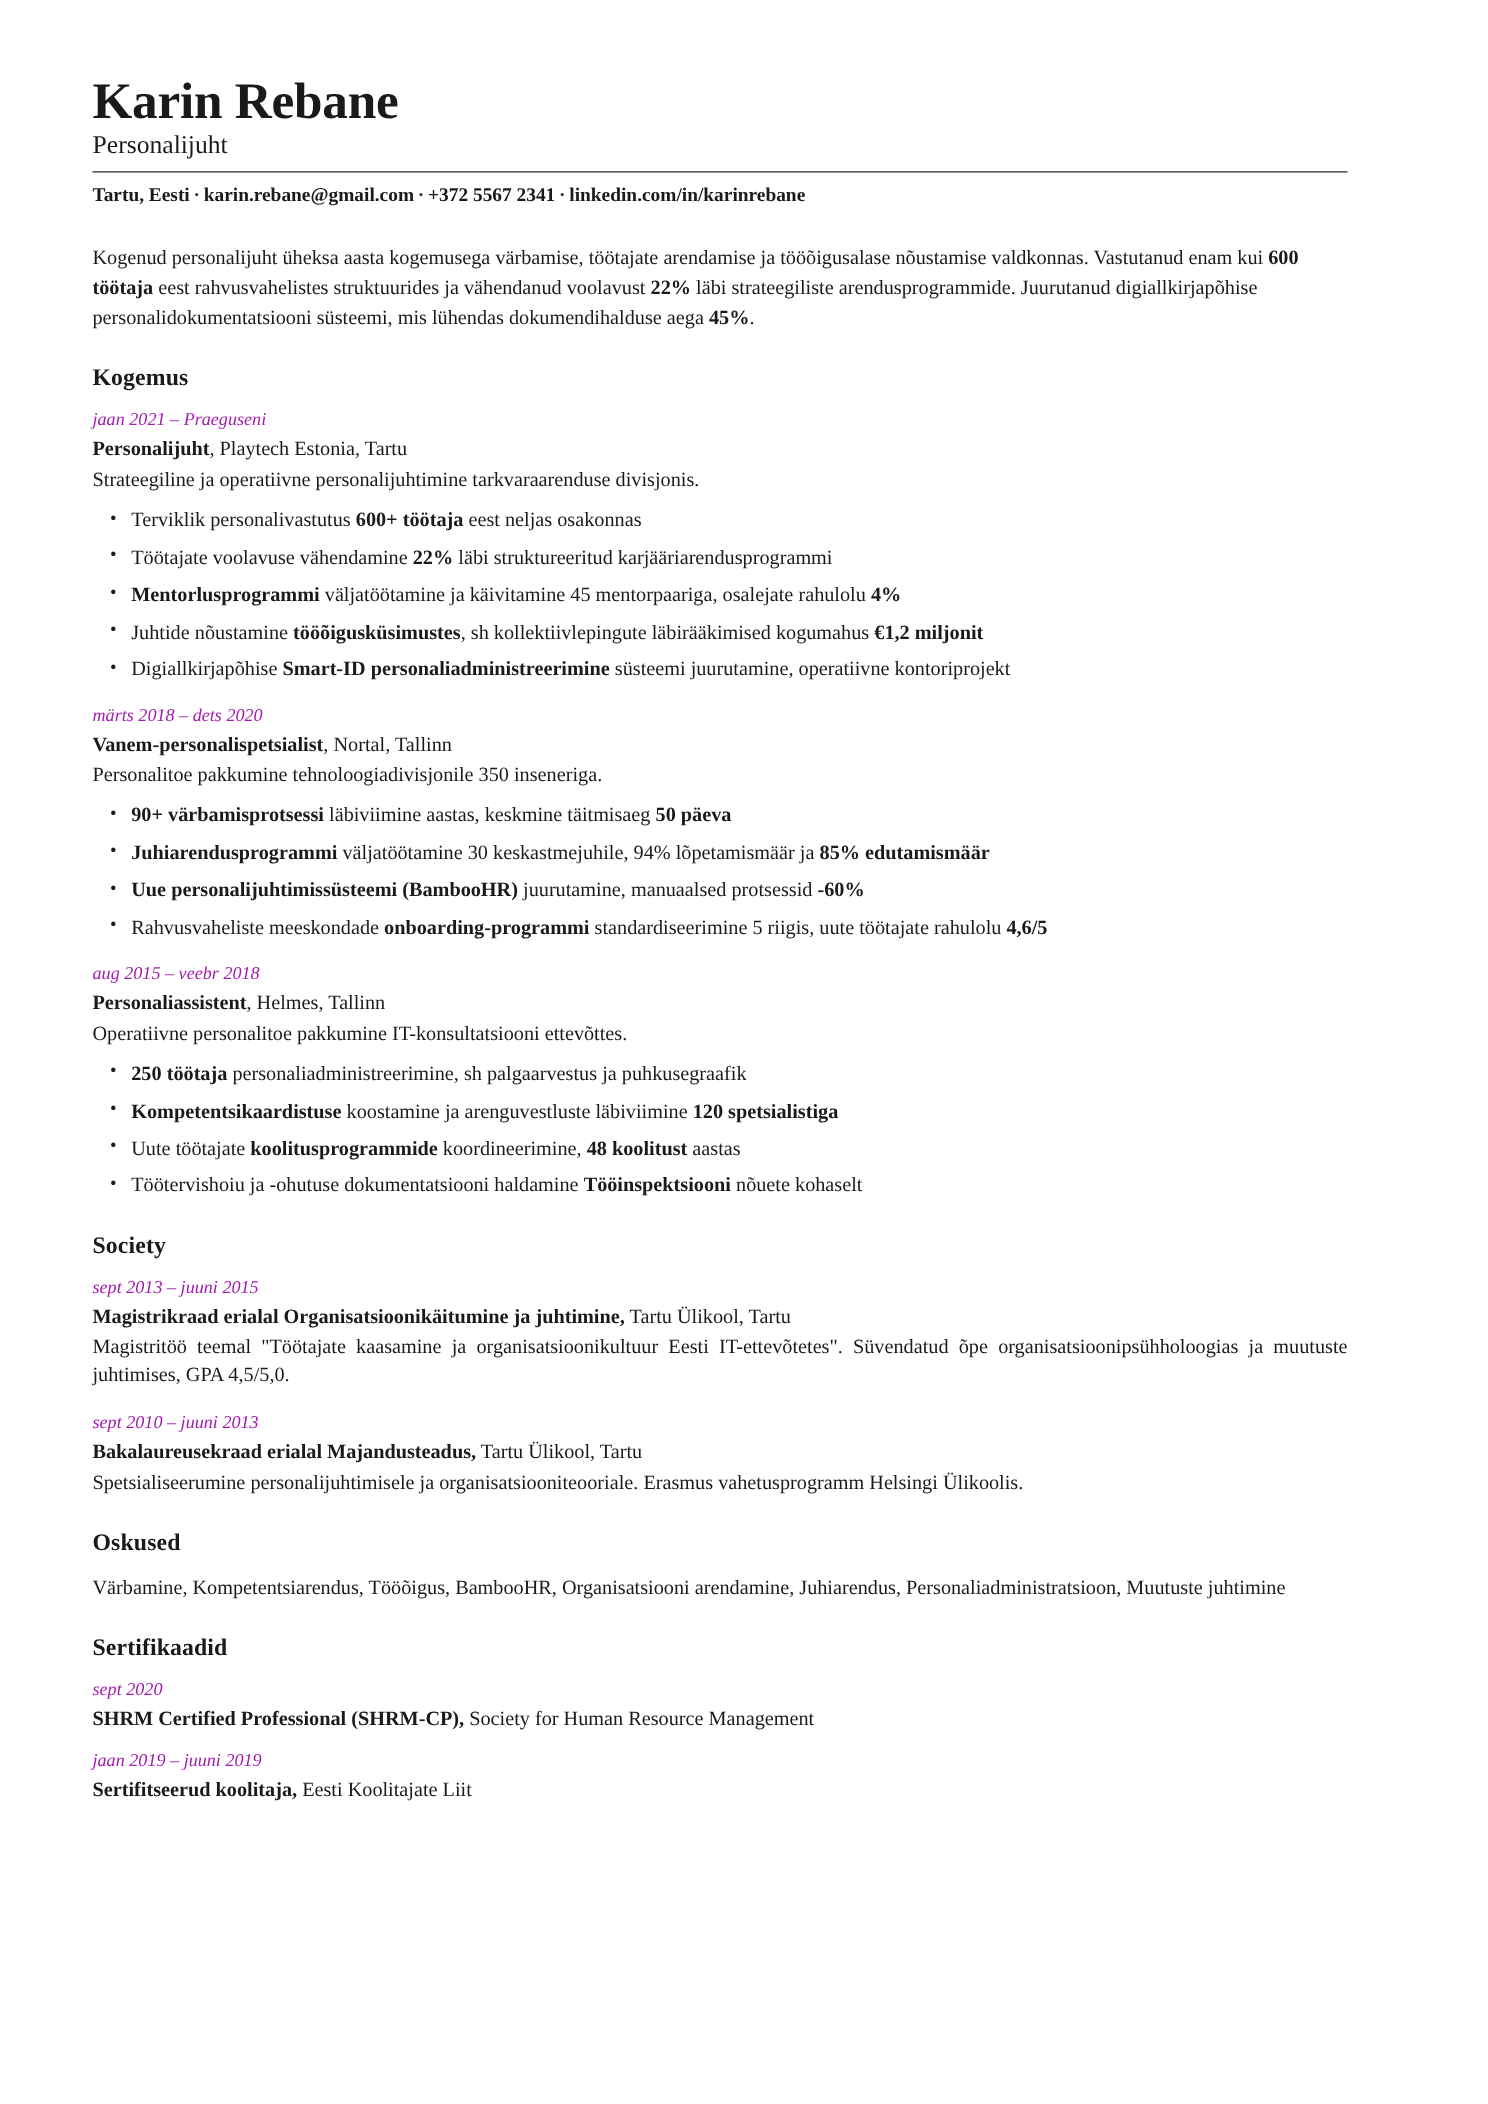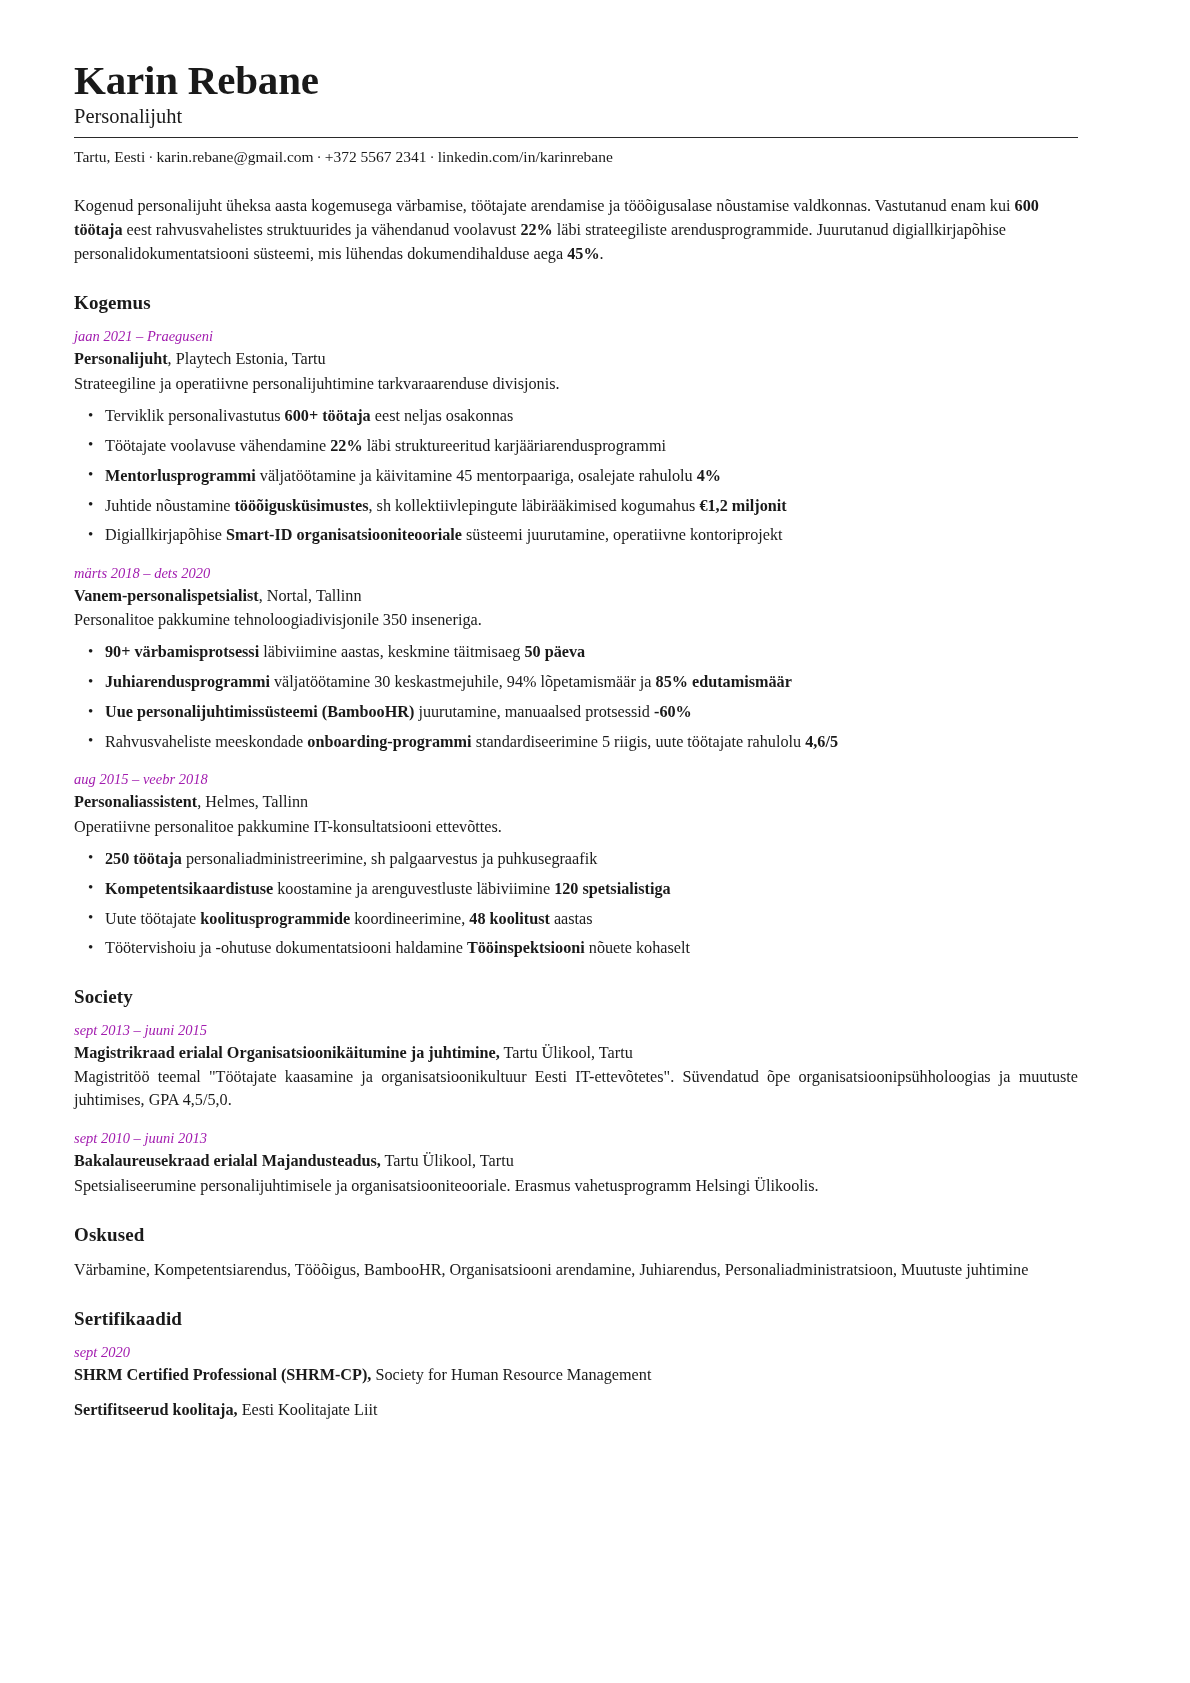--- a/index.html
+++ b/index.html
@@ -39,20 +39,21 @@
   .rule {
     border: 0;
     border-top: 1.3px solid #2a2a2a;
     margin: 0 0 9px 0;
   }
   .contact {
     font-size: 15.5px;
     line-height: 1.3;
     margin: 0 0 0 0;
     white-space: nowrap;
+    font-weight: bold;
   }
   .contact .sep {
     padding: 0 3px;
     color: #333;
   }
 
   
   .summary {
     font-size: 16.2px;
     line-height: 1.47;
@@ -149,21 +150,21 @@
     <div>
         <div class="entry">
           <div class="entry-date">jaan 2021 – Praeguseni</div>
           <div class="entry-title"><b>Personalijuht</b><span>, Playtech Estonia, Tartu</span></div>
           <div class="entry-desc">Strateegiline ja operatiivne personalijuhtimine tarkvaraarenduse divisjonis.</div>
           <ul class="bullets">
             <li><span>Terviklik personalivastutus </span><b>600+ töötaja</b><span> eest neljas osakonnas</span></li>
             <li><span>Töötajate voolavuse vähendamine </span><b>22%</b><span> läbi struktureeritud karjääriarendusprogrammi</span></li>
             <li><b>Mentorlusprogrammi</b><span> väljatöötamine ja käivitamine 45 mentorpaariga, osalejate rahulolu </span><b>4%</b></li>
             <li><span>Juhtide nõustamine </span><b>tööõigusküsimustes</b><span>, sh kollektiivlepingute läbirääkimised kogumahus </span><b>€1,2 miljonit</b></li>
-            <li><span>Digiallkirjapõhise </span><b>Smart-ID organisatsiooniteooriale</b><span> süsteemi juurutamine, operatiivne kontoriprojekt</span></li>
+            <li><span>Digiallkirjapõhise </span><b>Smart-ID personaliadministreerimine</b><span> süsteemi juurutamine, operatiivne kontoriprojekt</span></li>
           </ul>
         </div>
         <div class="entry">
           <div class="entry-date">märts 2018 – dets 2020</div>
           <div class="entry-title"><b>Vanem-personalispetsialist</b><span>, Nortal, Tallinn</span></div>
           <div class="entry-desc">Personalitoe pakkumine tehnoloogiadivisjonile 350 inseneriga.</div>
           <ul class="bullets">
             <li><b>90+ värbamisprotsessi</b><span> läbiviimine aastas, keskmine täitmisaeg </span><b>50 päeva</b></li>
             <li><b>Juhiarendusprogrammi</b><span> väljatöötamine 30 keskastmejuhile, 94% lõpetamismäär ja </span><b>85% edutamismäär</b></li>
             <li><b>Uue personalijuhtimissüsteemi (BambooHR)</b><span> juurutamine, manuaalsed protsessid </span><b>-60%</b></li>
@@ -206,18 +207,19 @@
   </section>
 
   <section class="section">
     <h2 class="section-heading">Sertifikaadid</h2>
     <div>
         <div class="cert-entry">
           <div class="entry-date">sept 2020</div>
           <div class="entry-title"><b>SHRM Certified Professional (SHRM-CP),</b><span> Society for Human Resource Management</span></div>
         </div>
         <div class="cert-entry">
+          <div class="entry-date">jaan 2019 – juuni 2019</div>
           <div class="entry-title"><b>Sertifitseerud koolitaja,</b><span> Eesti Koolitajate Liit</span></div>
         </div>
       </div>
   </section>
 
 </div>
 
 </body></html>

